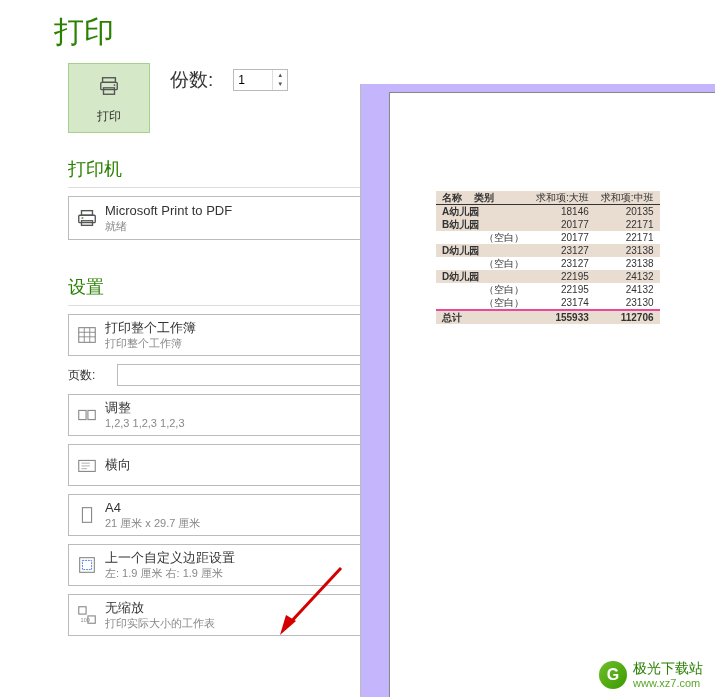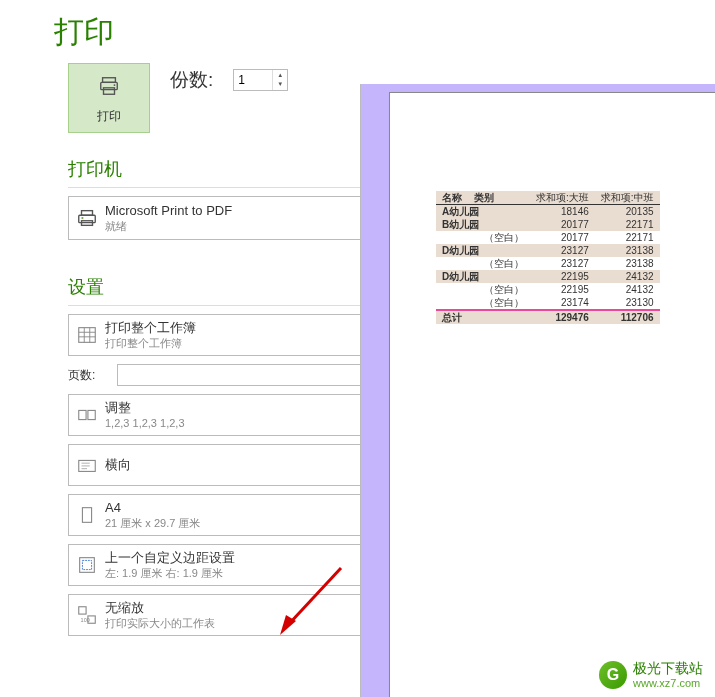--- a/index.html
+++ b/index.html
@@ -462,21 +462,21 @@
           <tr>
             <td class="lbl"></td>
             <td class="cat">（空白）</td>
             <td>23174</td>
             <td>23130</td>
           </tr>
         </tbody>
       <tbody>
           <tr class="total-row">
         <td class="lbl" colspan="2">总计</td>
-        <td>129476</td>
+        <td>155933</td>
         <td>112706</td>
       </tr>
     </tbody>
       </table>
   </div>
 </div>
 
 <div class="watermark">
   <div class="logo">G</div>
   <div class="txt">

